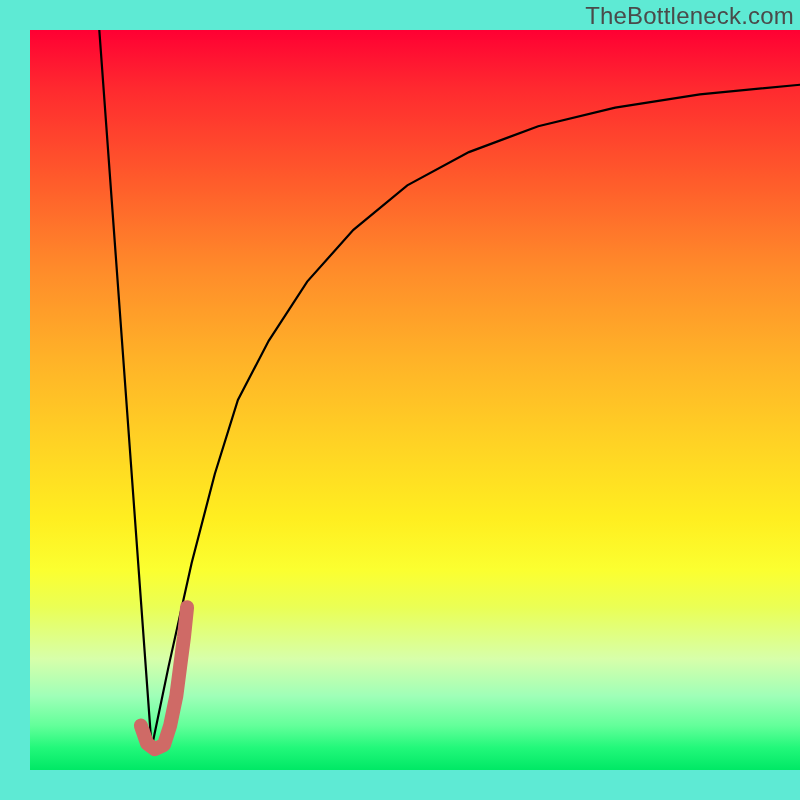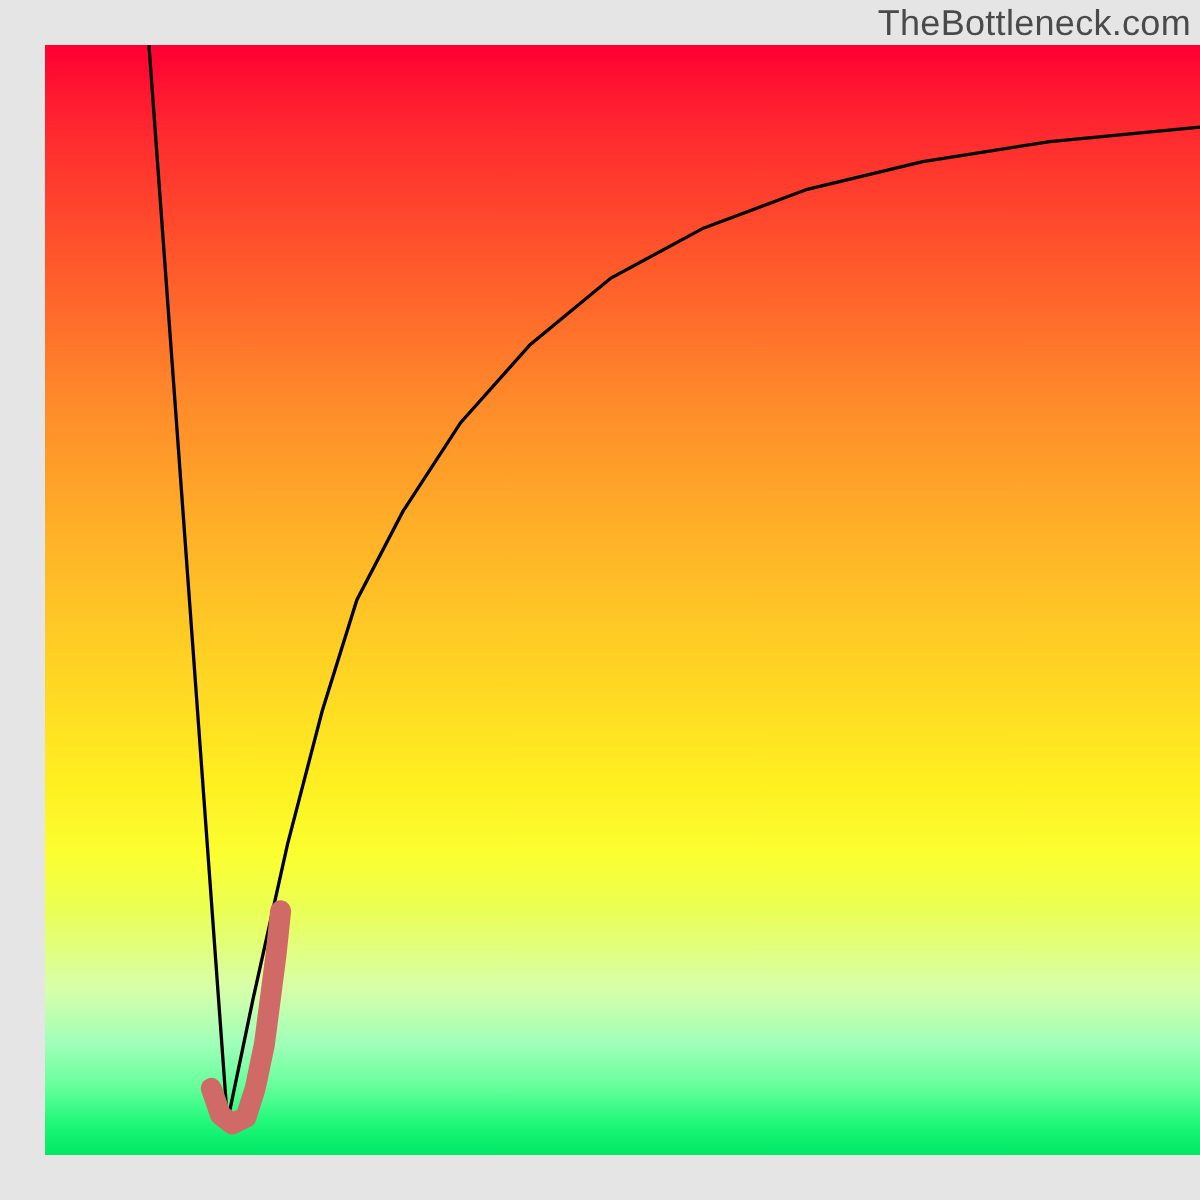--- a/index.html
+++ b/index.html
@@ -8,21 +8,21 @@
     width: 800px;
     height: 800px;
     overflow: hidden;
     background: #000;
     font-family: Arial, Helvetica, sans-serif;
   }
   .frame {
     position: relative;
     width: 800px;
     height: 800px;
-    background: #e5e5e5;
+    background: #5eead4;
   }
   .plot {
     position: absolute;
     left: 30px;
     top: 30px;
     width: 770px;
     height: 740px;
     background: linear-gradient(to bottom,
       #ff0033 0%,
       #ff2a2f 8%,

